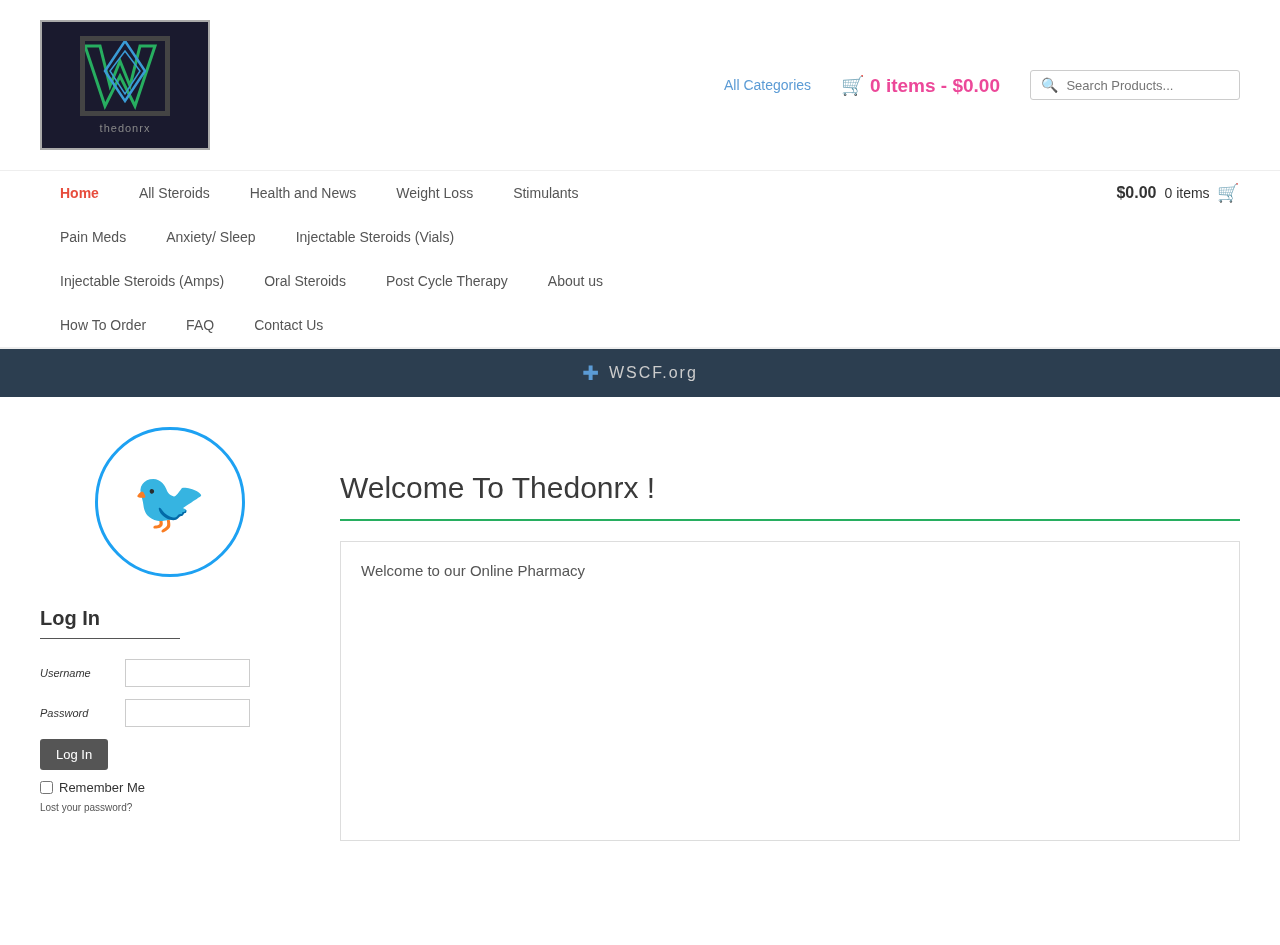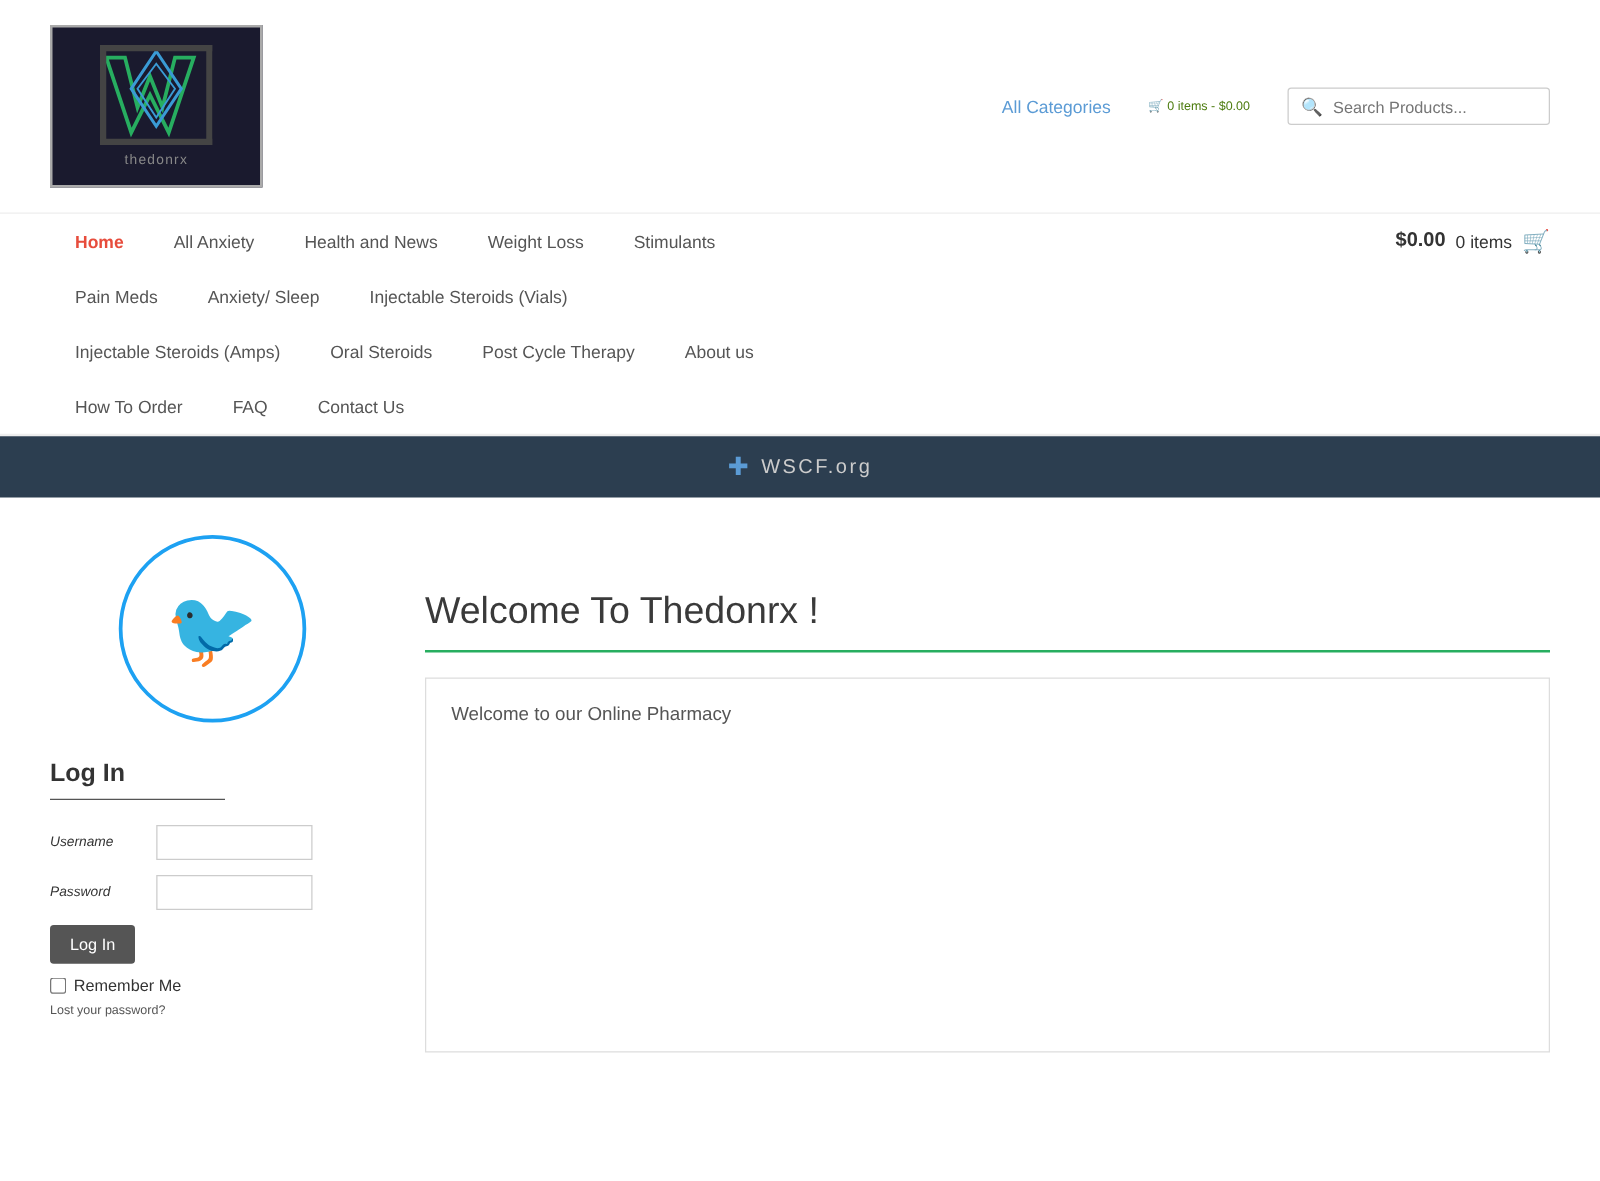--- a/index.html
+++ b/index.html
@@ -14,21 +14,21 @@
       background: #1a1a2e;
       display: flex; flex-direction: column; align-items: center; justify-content: center;
       position: relative; overflow: hidden;
     }
     .logo-text {
       color: #888; font-size: 11px; margin-top: 6px; letter-spacing: 1px;
     }
 
     .header-right { margin-left: auto; display: flex; align-items: center; gap: 30px; }
     .all-categories { color: #5b9bd5; font-size: 14px; cursor: pointer; }
-    .cart-link { color: #4d7c0f; font-size: 10px; cursor: pointer; }
+    .cart-link { color: #ec4899; font-size: 19px; cursor: pointer; font-weight: bold; }
     .search-box {
       display: flex; align-items: center;
       border: 1px solid #ccc; border-radius: 3px;
       background: #fff; padding: 6px 10px;
       width: 210px;
     }
     .search-icon-wrap { color: #5b9bd5; margin-right: 8px; font-size: 14px; }
     .search-input { border: none; outline: none; font-size: 13px; color: #999; width: 100%; }
 
     
@@ -136,21 +136,21 @@
     <div class="search-box">
       <span class="search-icon-wrap">🔍</span>
       <input class="search-input" type="text" placeholder="Search Products..." style="">
     </div>
   </div>
 </div>
 
 <nav class="nav">
   <div class="nav-row">
     <span class="nav-item active">Home</span>
-    <span class="nav-item">All Anxiety</span>
+    <span class="nav-item">All Steroids</span>
     <span class="nav-item">Health and News</span>
     <span class="nav-item">Weight Loss</span>
     <span class="nav-item">Stimulants</span>
     <div class="nav-cart">
       <span class="price">$0.00</span>
       <span>0 items</span>
       <span class="cart-icon">🛒</span>
     </div>
   </div>
   <div class="nav-row">

